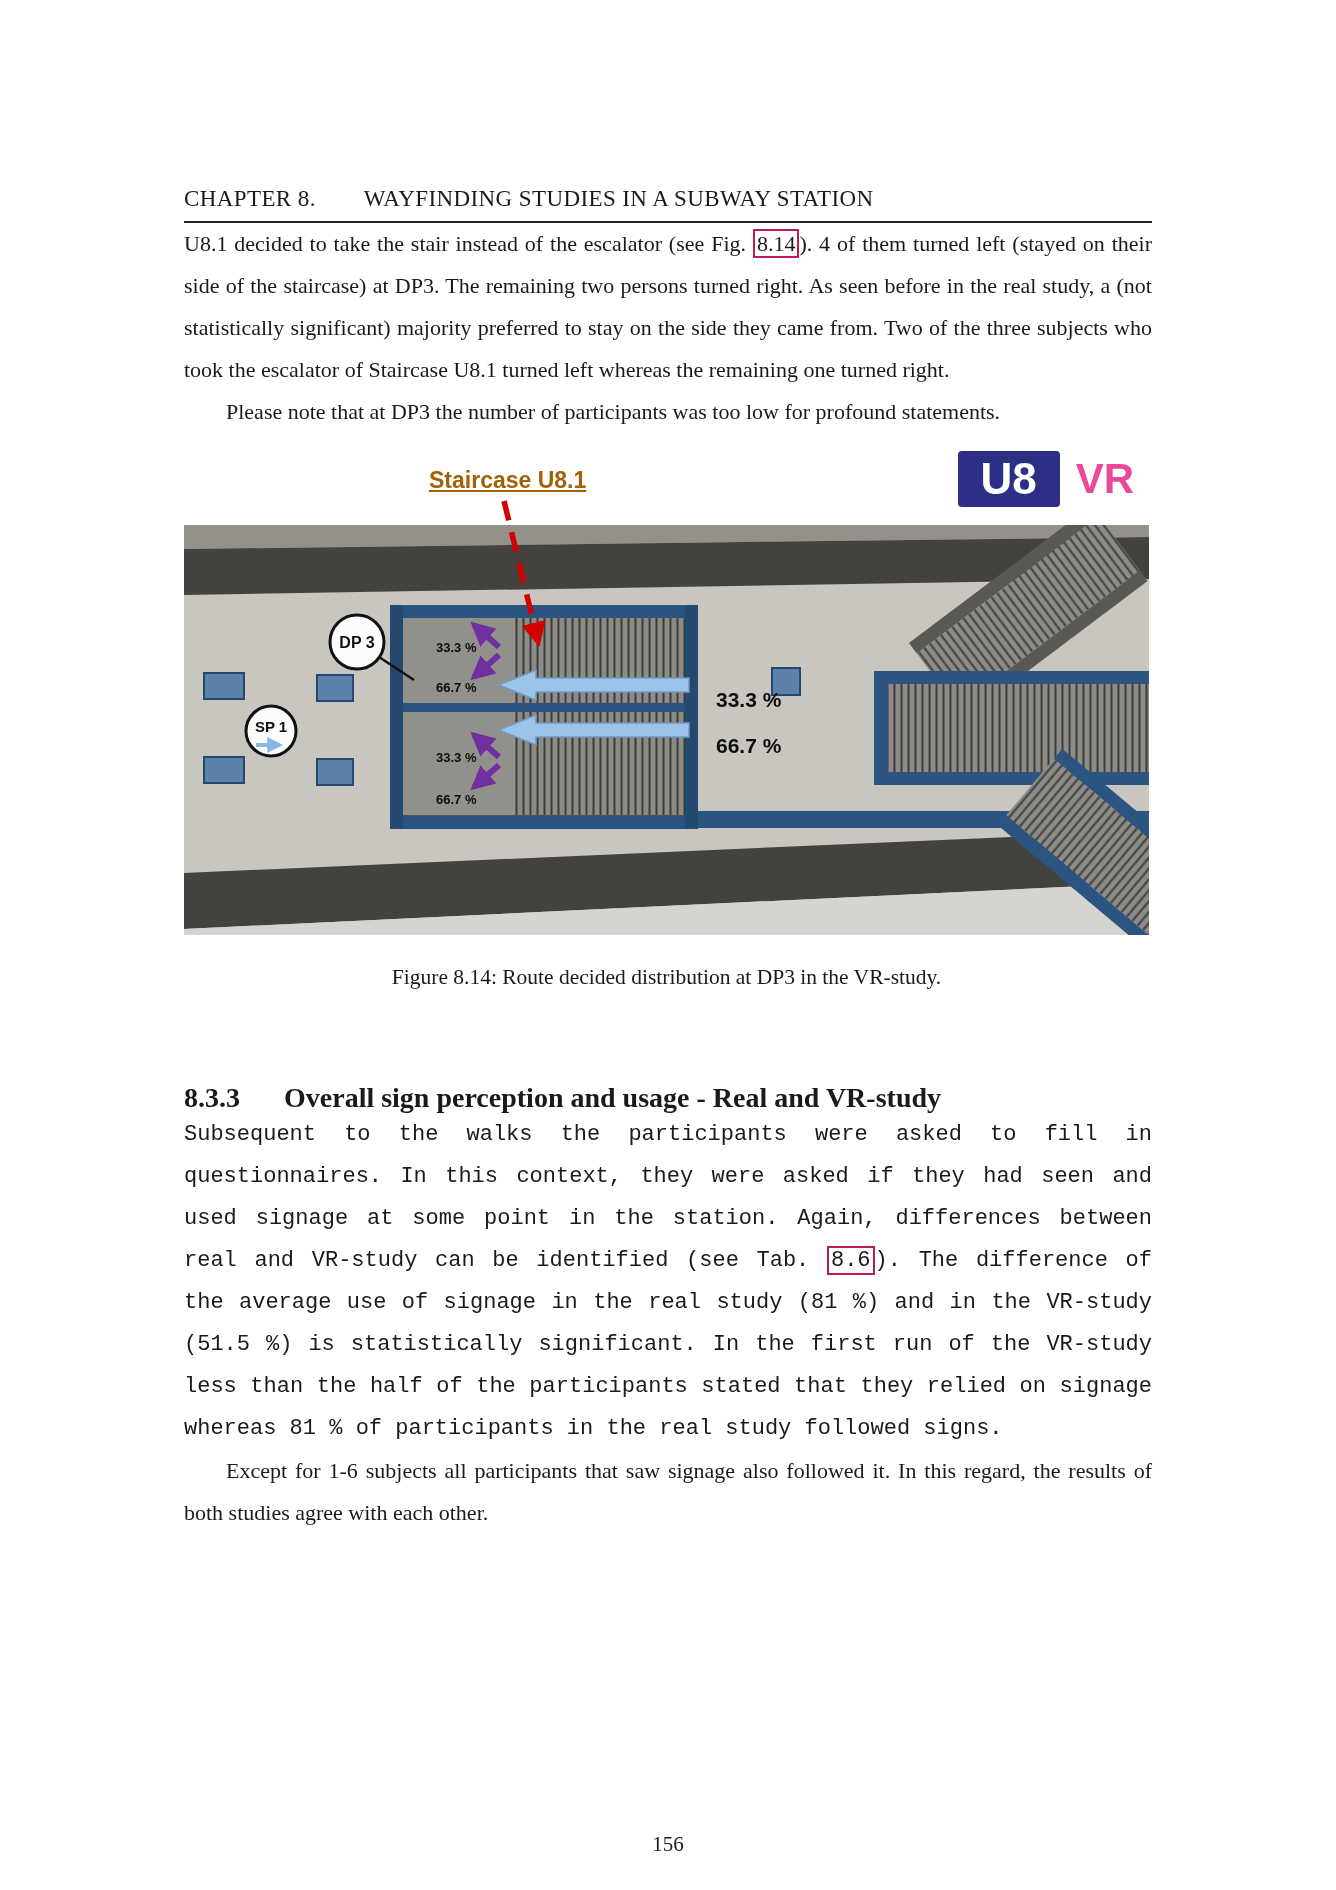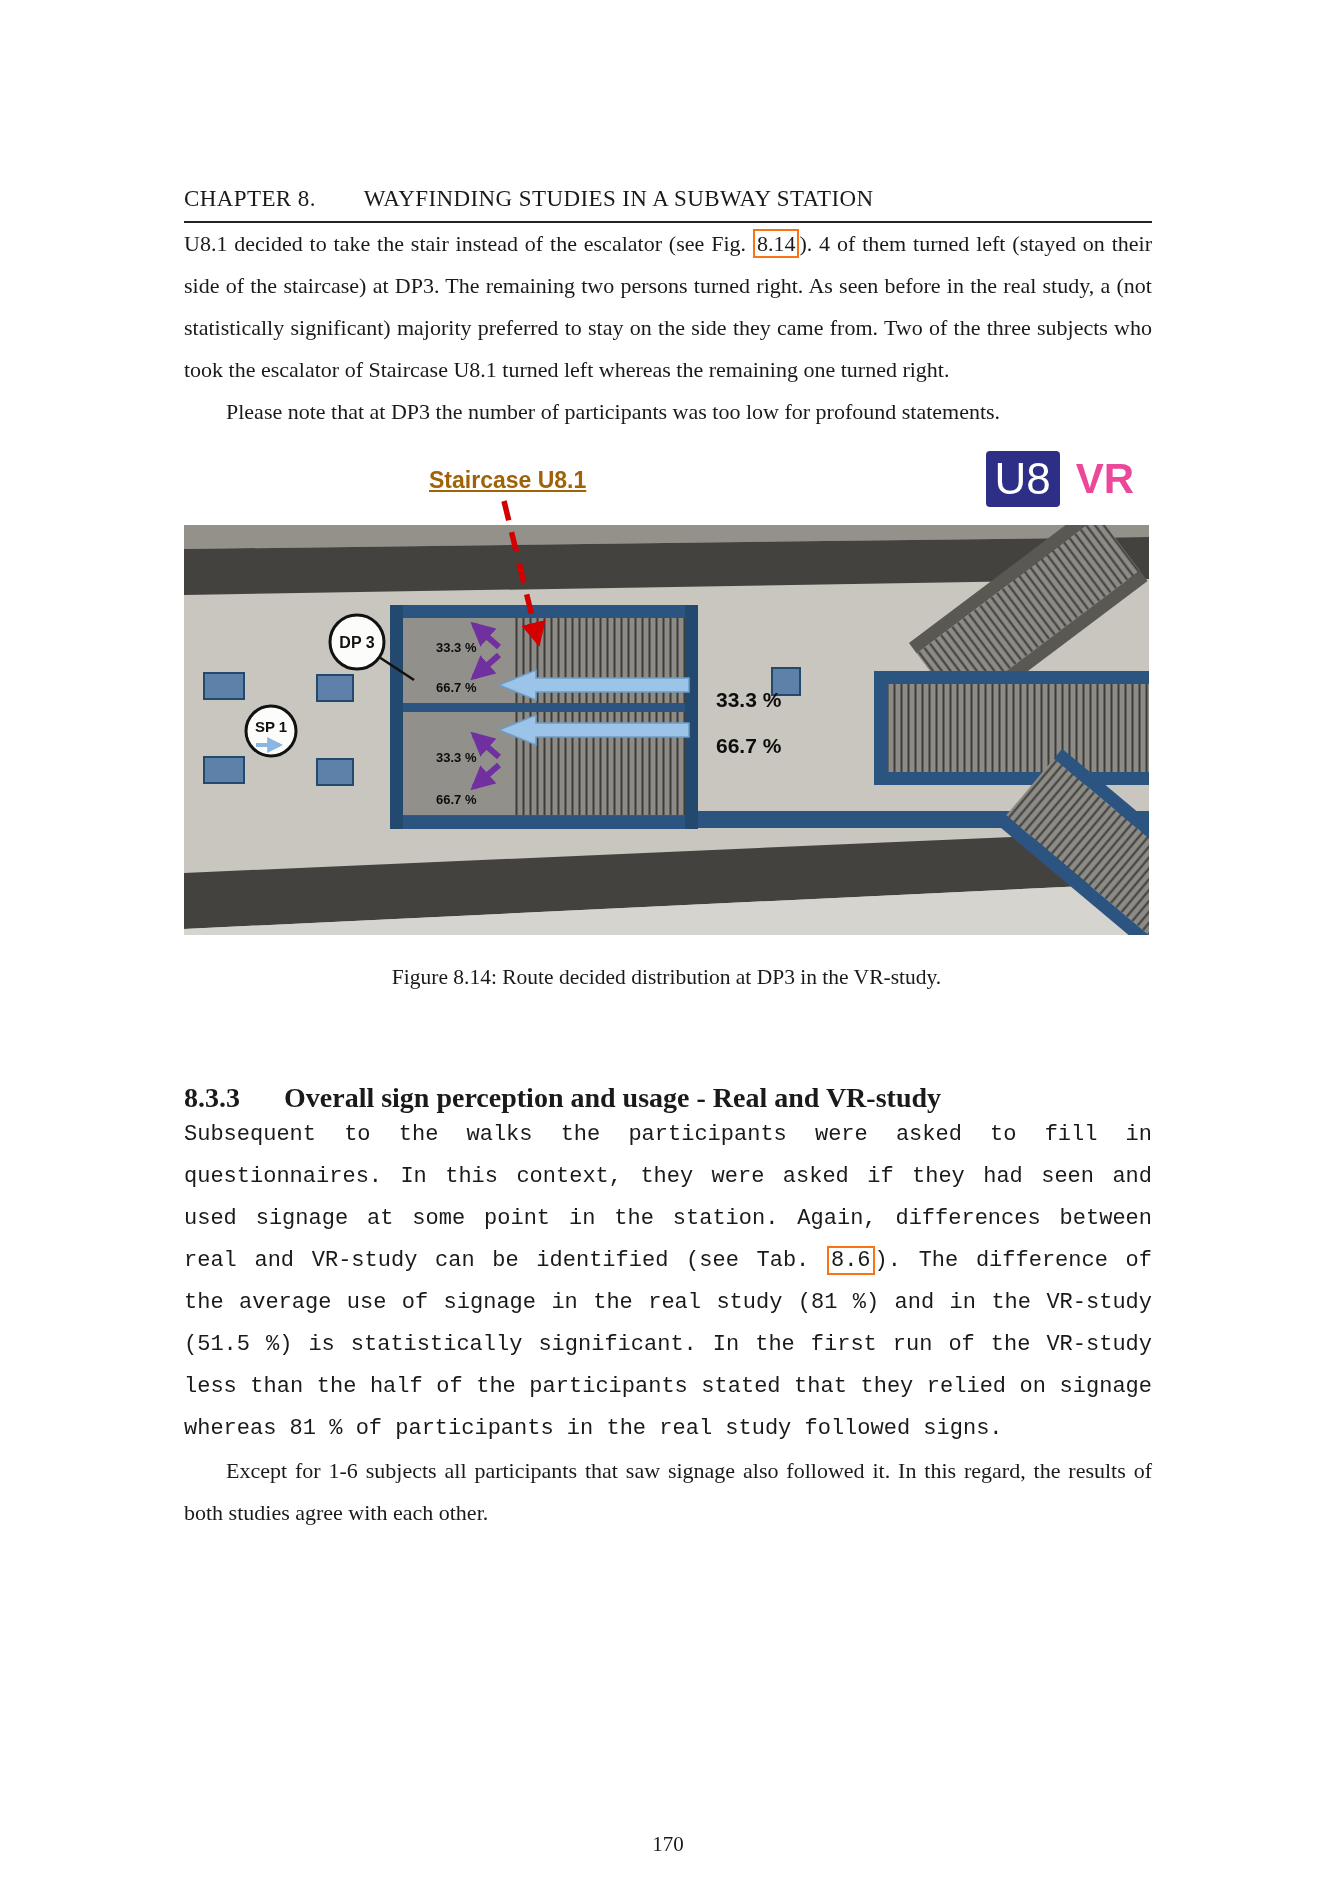--- a/index.html
+++ b/index.html
@@ -12,34 +12,34 @@
   .running-header {
     display:flex; gap:48px; font-size:23px; letter-spacing:0.4px;
     padding-bottom:9px; border-bottom:2px solid #222222;
   }
 
   p.body { font-size:22px; line-height:42px; text-align:justify; margin:0; }
   .p1 { margin-top:44px; }
   .indent { text-indent:42px; }
   .p3 { margin-top:24px;font-family:Liberation Mono, monospace; }
 
-  .link-box { border:2px solid #f97316; padding:0 2px; }
+  .link-box { border:2px solid #be185d; padding:0 2px; }
 
   .figure { margin:18px 0 0 0; position:relative; width:965px; }
   .fig-top { position:relative; height:74px; }
   .fig-annot {
     position:absolute; left:245px; top:16px;
     font-family:"Liberation Sans", sans-serif; font-weight:bold;
     font-size:23px; color:#a16207;text-decoration:underline;
   }
   .fig-logos { position:absolute; right:15px; top:0; display:flex; align-items:center; gap:16px; }
   .u8-badge {
     display:flex; align-items:center; justify-content:center;
-    width:74px; height:56px; background:#2d2f87; color:#ffffff;
-    font-family:"Liberation Sans", sans-serif; font-weight:normal; font-size:44px;
+    width:102px; height:56px; background:#2d2f87; color:#ffffff;
+    font-family:"Liberation Sans", sans-serif; font-weight:bold; font-size:44px;
     border-radius:4px;
   }
   .vr-label { font-family:"Liberation Sans", sans-serif; font-weight:bold; font-size:42px; color:#ec4899; }
 
   .annot-arrow { position:absolute; left:290px; top:44px; z-index:3; pointer-events:none; }
   .diagram { display:block; width:965px; height:410px; position:relative; z-index:1; }
 
   figcaption { margin-top:30px; text-align:center; font-size:21.5px; }
 
   .section-heading { margin:92px 0 0 0; font-size:28px; font-weight:bold; }
@@ -183,14 +183,14 @@
     </figure>
 
     <h2 class="section-heading"><span class="section-num">8.3.3</span><span>Overall sign perception and usage - Real and VR-study</span></h2>
 
     <p class="body p3"><span>Subsequent to the walks the participants were asked to fill in questionnaires. In this context, they were asked if they had seen and used signage at some point in the station. Again, differences between real and VR-study can be identified (see Tab. </span><span class="link-box">8.6</span><span>). The difference of the average use of signage in the real study (81 %) and in the VR-study (51.5 %) is statistically significant. In the first run of the VR-study less than the half of the participants stated that they relied on signage whereas 81 % of participants in the real study followed signs.</span></p>
 
     <p class="body indent">Except for 1-6 subjects all participants that saw signage also followed it. In this regard, the results of both studies agree with each other.</p>
 
   </div>
 
-  <div class="page-num">170</div>
+  <div class="page-num">156</div>
 </div>
 
 </body></html>

